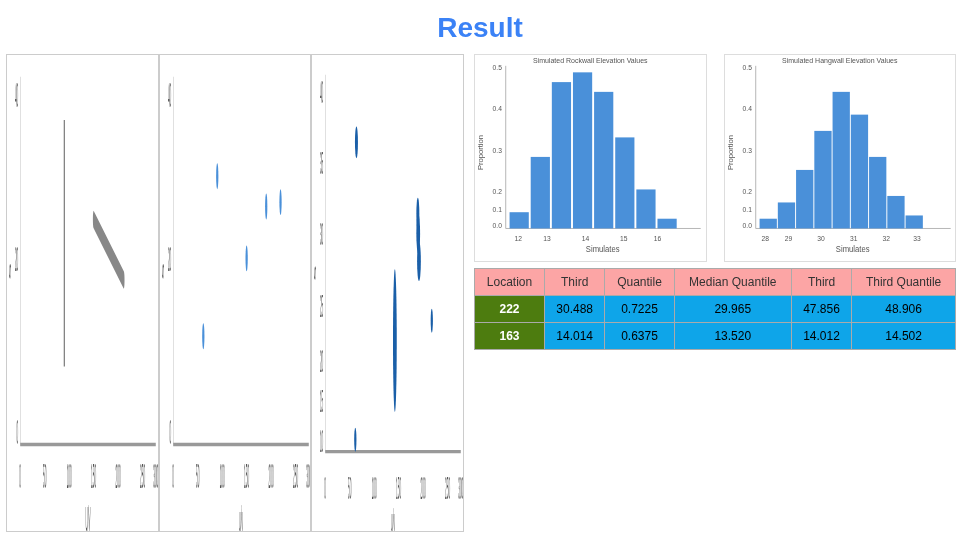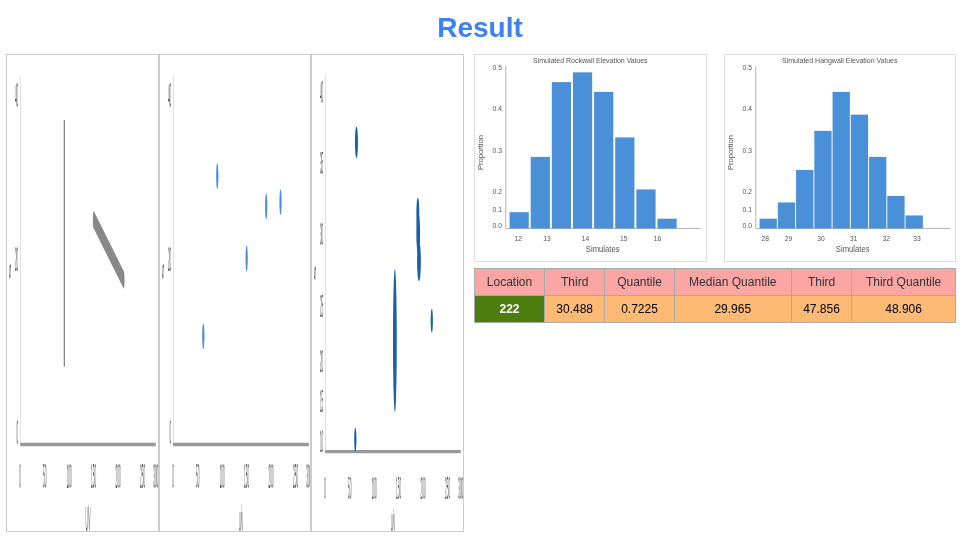--- a/index.html
+++ b/index.html
@@ -98,21 +98,21 @@
       padding: 6px 8px;
       border: 1px solid #aaa;
       font-weight: normal;
       text-align: center;
     }
 
     #results-table td {
       border: 1px solid #aaa;
       padding: 6px 8px;
       text-align: center;
-      background: #fdba74;
+      background: #0ea5e9;
     }
 
     #results-table td.location-cell {
       background: #4d7c0f;
       color: #fff;
       font-weight: bold;
     }
 
     .axis-label {
       font-size: 8px;
@@ -320,17 +320,25 @@
       </thead>
       <tbody>
         <tr>
           <td class="location-cell">222</td>
           <td>30.488</td>
           <td>0.7225</td>
           <td>29.965</td>
           <td>47.856</td>
           <td>48.906</td>
         </tr>
+        <tr>
+          <td class="location-cell">163</td>
+          <td>14.014</td>
+          <td>0.6375</td>
+          <td>13.520</td>
+          <td>14.012</td>
+          <td>14.502</td>
+        </tr>
       </tbody>
     </table>
 
   </div>
 </div>
 
 </body></html>

